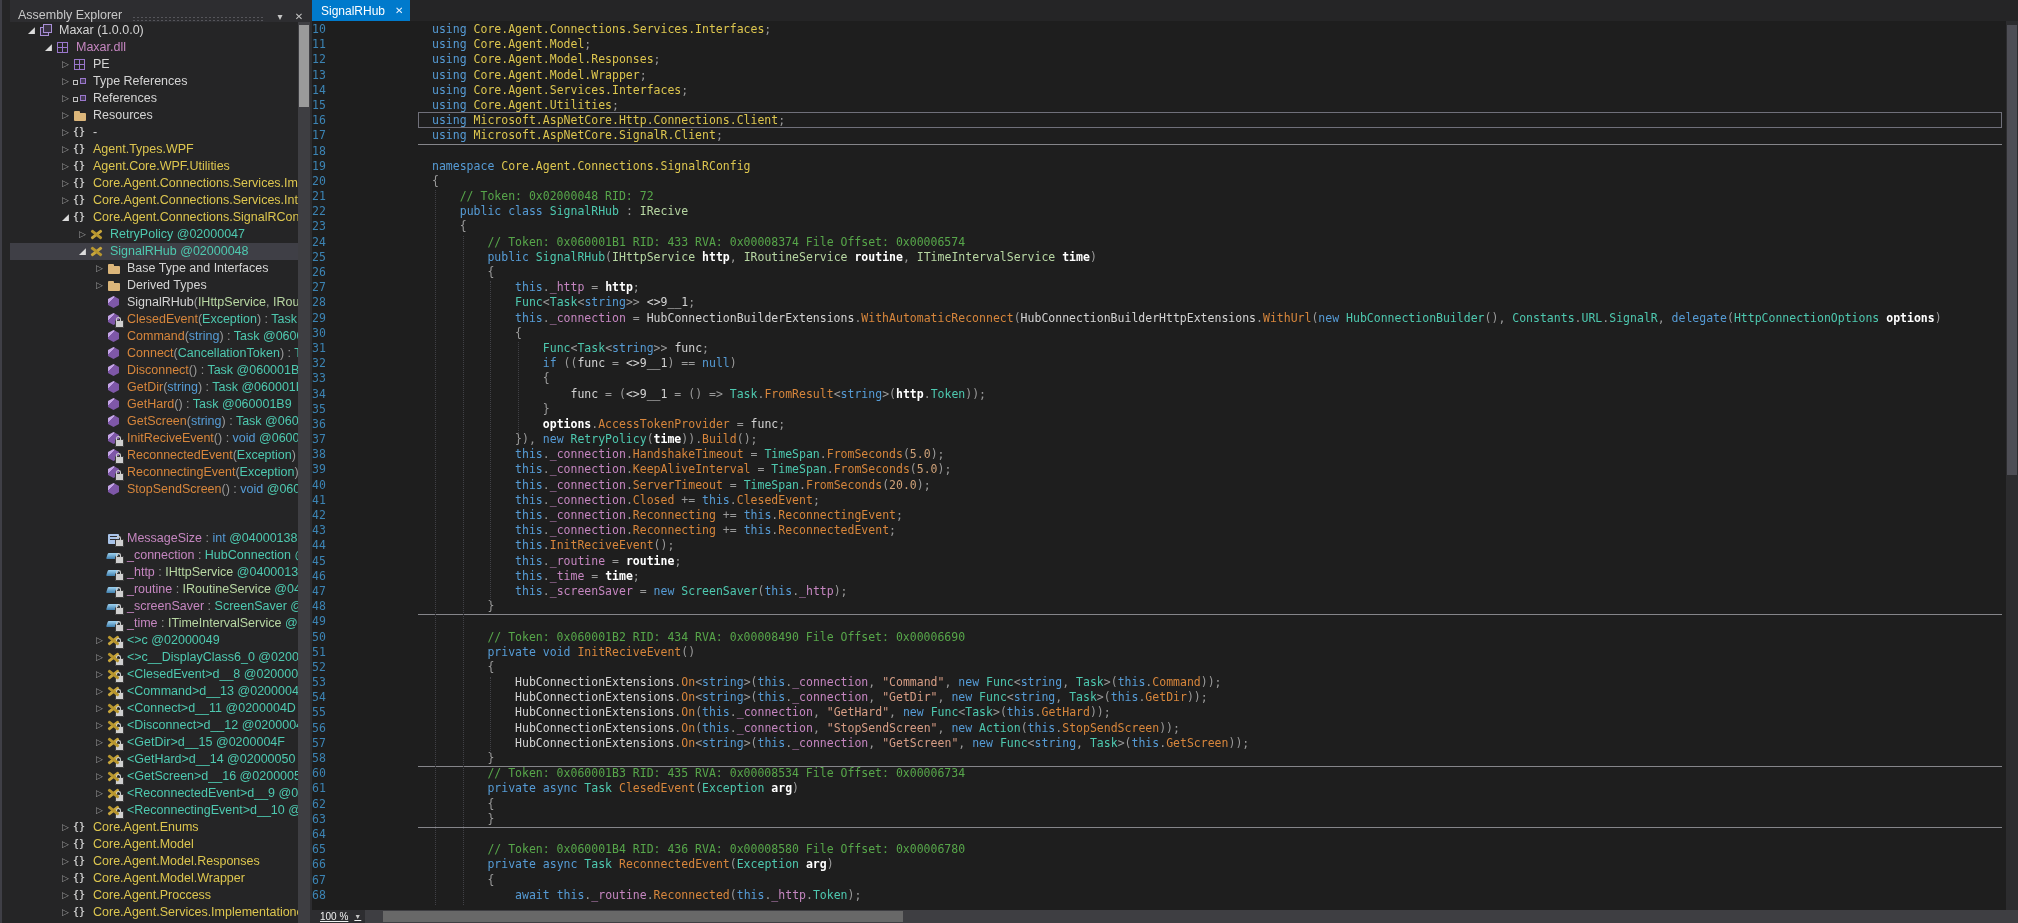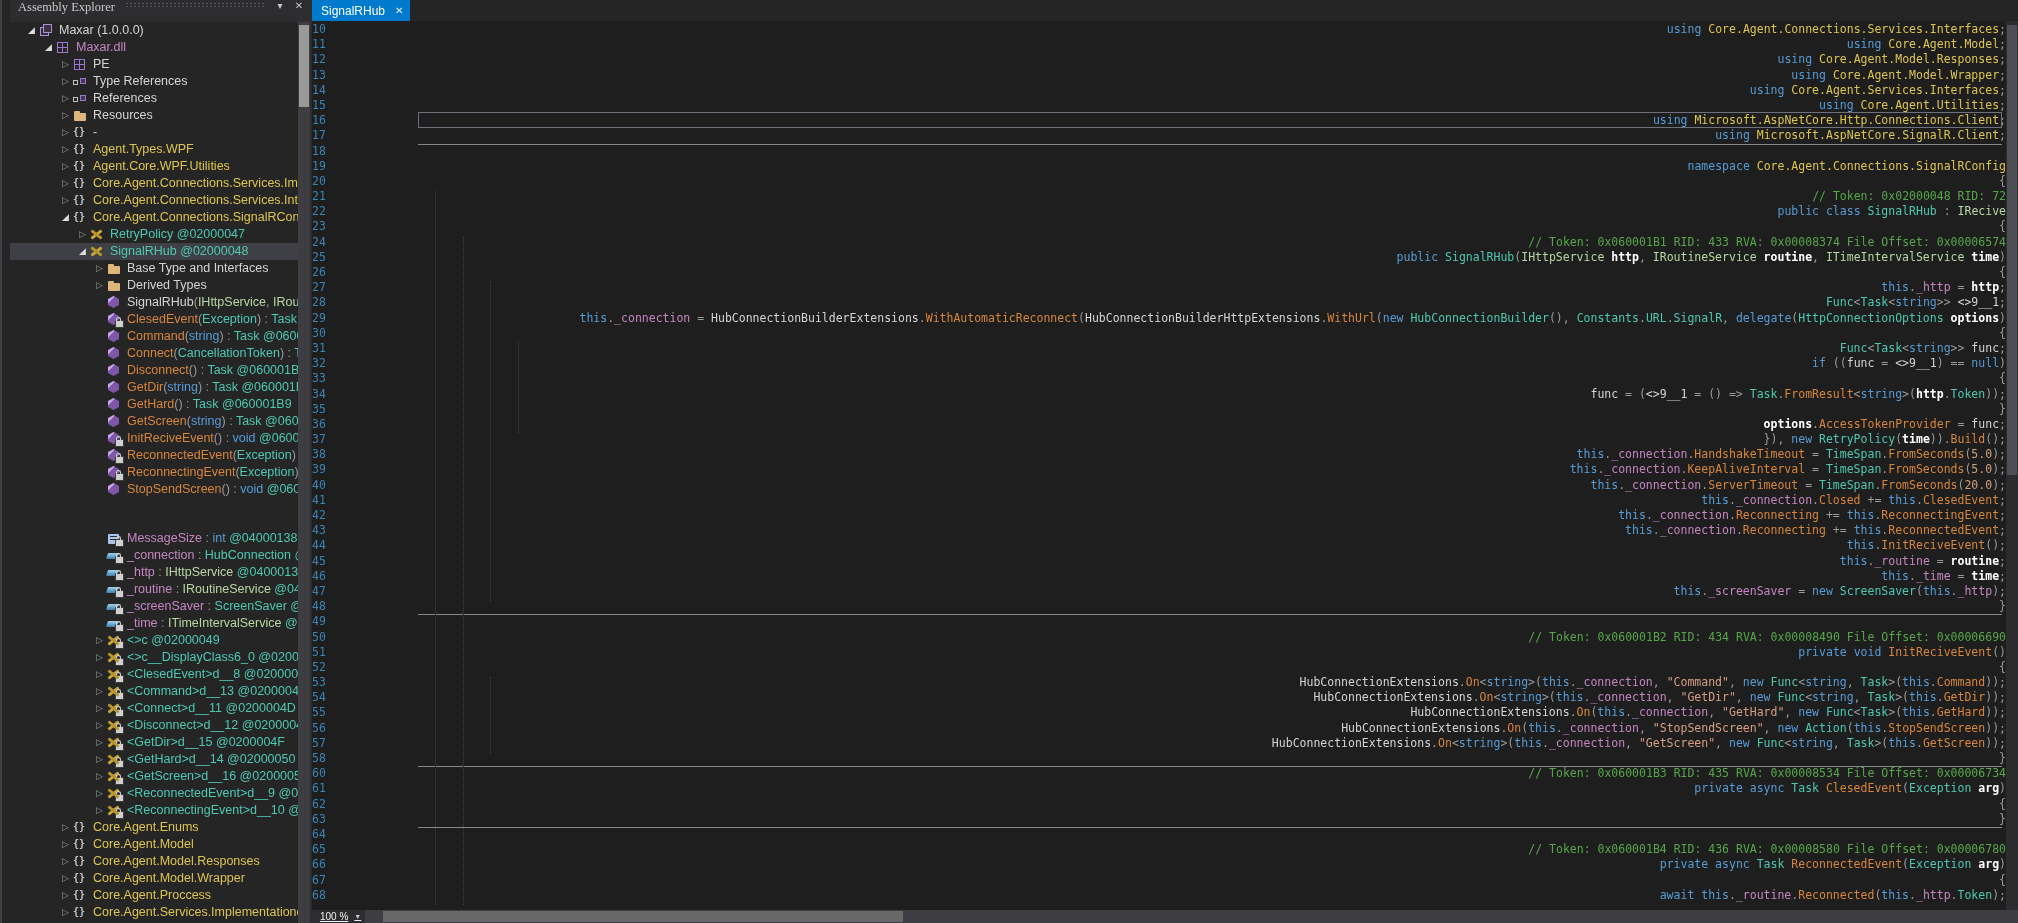--- a/index.html
+++ b/index.html
@@ -3,22 +3,22 @@
 <meta charset="utf-8">
 <style>
   html,body{margin:0;padding:0;background:#2d2d30;}
   #app{position:relative;width:2018px;height:923px;background:#2d2d30;overflow:hidden;
        font-family:"Liberation Sans",sans-serif;}
   
   .left-edge{position:absolute;left:0;top:0;width:10px;height:923px;background:#252526;
     border-left:2px solid #3f3f46;border-right:2px solid #3f3f46;}
   
   .explorer{position:absolute;left:10px;top:0;width:300px;height:923px;background:#252526;overflow:hidden;}
-  .explorer-header{height:22px;display:flex;align-items:flex-start;background:#2d2d30;color:#c8c8c8;
-    font-size:12.5px;padding-left:8px;font-family:Liberation Serif, serif;}
+  .explorer-header{height:22px;display:flex;align-items:flex-end;background:#2d2d30;color:#c8c8c8;
+    font-size:12.5px;padding-left:8px;}
   .grip{flex:1;height:6px;margin:2px 8px 0 10px;
     background-image:radial-gradient(#55555a 1px,transparent 1.2px);background-size:4px 3px;}
   .hdr-btn{width:16px;color:#c5c5c5;font-size:10px;text-align:center;cursor:default;margin-right:3px;}
   .tree{position:absolute;left:0;top:22px;right:12px;bottom:0;overflow:hidden;}
   .tree-row{height:17px;line-height:17px;white-space:nowrap;display:flex;align-items:center;
     font-size:12.5px;color:#d4d4d4;}
   .tree-row.selected{background:#3f3f46;}
   .exp{width:15px;flex:0 0 15px;font-size:9px;text-align:center;color:#9b9b9b;}
   .exp.open{color:#dcdcdc;}
   .tico{position:relative;width:14px;height:13px;flex:0 0 14px;margin-right:6px;display:inline-block;}
@@ -56,21 +56,21 @@
   
   .codepane{position:absolute;left:312px;top:0;right:0;height:923px;background:#1e1e1e;}
   .tabbar{position:absolute;left:0;top:0;right:0;height:21px;background:#252526;display:flex;}
   .tab{height:21px;background:#007acc;color:#ffffff;font-size:12px;display:flex;align-items:center;
     padding:0 7px 0 9px;}
   .tab-close{margin-left:10px;font-size:10px;color:#e8f2ff;cursor:default;}
   .editor{position:absolute;left:0;top:21px;right:12px;bottom:13px;overflow:hidden;background:#1e1e1e;}
   .code{position:absolute;left:0;top:1px;right:0;font:11.5px/15.2px "DejaVu Sans Mono",monospace;}
   .code-line{position:relative;height:15.2px;display:flex;white-space:pre;}
   .ln{width:88px;flex:0 0 88px;text-align:left;padding-right:32px;color:#3c84b4;}
-  .ct{flex:1;text-align:right;}
+  .ct{flex:1;}
   .code-line.box::after{content:'';position:absolute;left:106px;right:4px;top:-1px;bottom:0;
     border:1px solid #70707a;}
   .code-line.sep::before{content:'';position:absolute;left:106px;right:4px;bottom:-1px;height:1px;
     background:#85858a;}
   .guide{position:absolute;width:0;border-left:1px dotted #414146;}
   
   .c-k{color:#569cd6}.c-n{color:#ddc64f}.c-t{color:#4ec9b0}.c-i{color:#b8d7a3}
   .c-m{color:#d7863c}.c-f{color:#c586c0}.c-c{color:#57a64a}.c-s{color:#d69d85}
   .c-d{color:#cea178}.c-p{color:#9a9a9a}.c-w{color:#d4d4d4}.c-b{color:#ffffff;font-weight:bold}
   

